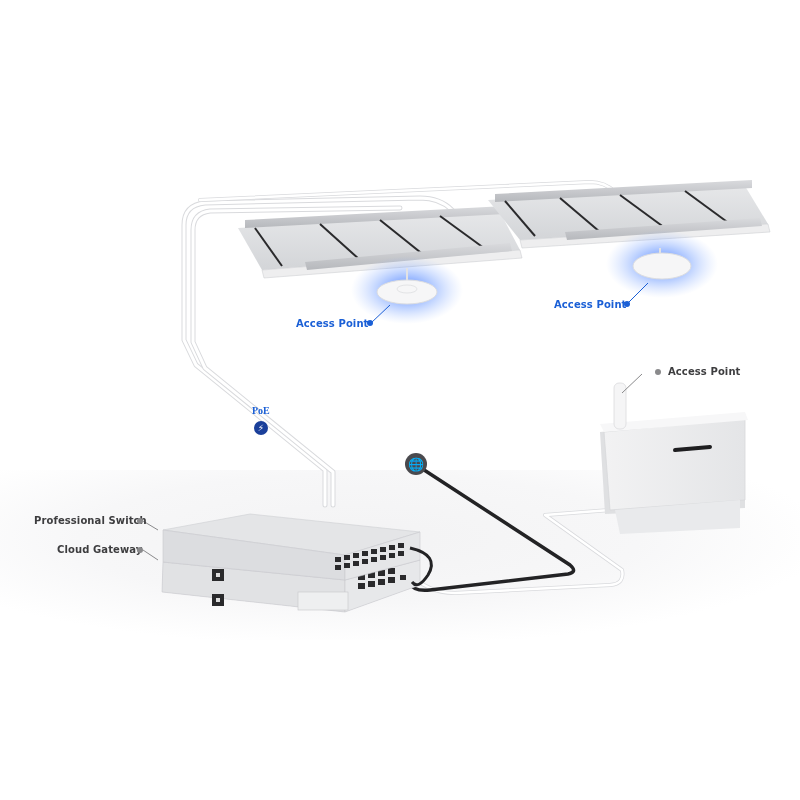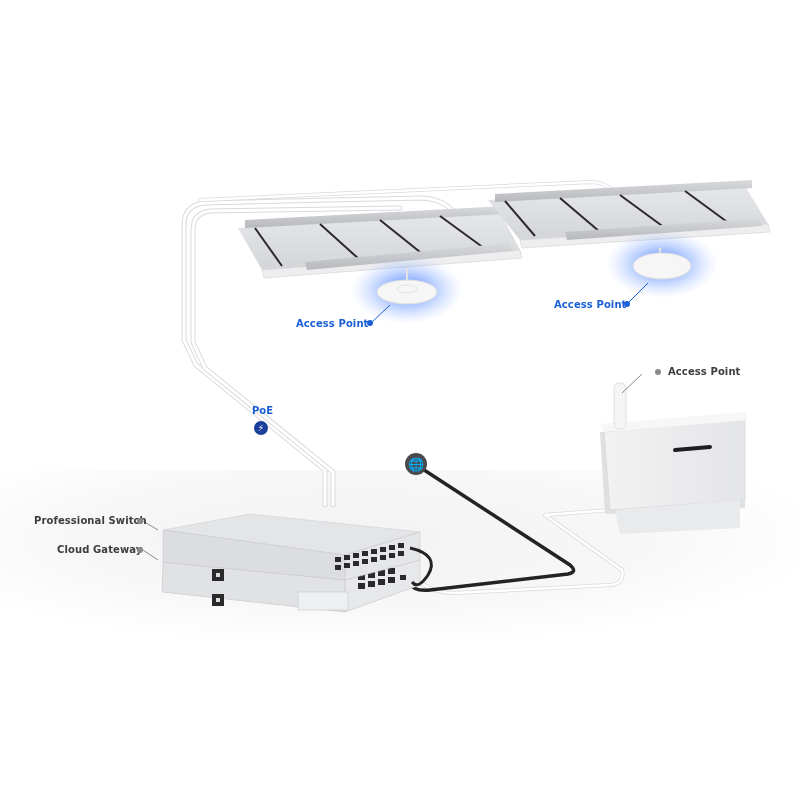--- a/index.html
+++ b/index.html
@@ -10,21 +10,21 @@
   svg.art{position:absolute;left:0;top:0;width:800px;height:800px;}
   .label{position:absolute;font-size:10px;font-weight:600;white-space:nowrap;letter-spacing:0.1px;}
   .label.blue{color:#1a5fd6;}
   .label.gray{color:#3d3d3f;}
   .dot{position:absolute;width:6px;height:6px;border-radius:50%;}
   .dot.blue{background:#1a5fd6;}
   .dot.gray{background:#8a8a8c;}
   .badge{position:absolute;border-radius:50%;display:flex;align-items:center;justify-content:center;}
   .badge.poe{width:14px;height:14px;background:#1a3f9a;color:#fff;font-size:9px;}
   .badge.net{width:22px;height:22px;background:#4a4a4e;color:#fff;font-size:13px;}
-  .poe-text{position:absolute;font-size:10px;font-weight:600;color:#1a5fd6;}
+  .poe-text{position:absolute;font-size:10px;font-weight:600;color:#1a5fd6;font-family:Liberation Serif, serif;}
 </style>
 </head>
 <body>
 
 <div class="stage">
   <div class="floor"></div>
 
   <svg class="art" viewBox="0 0 800 800">
     <defs>
       <radialGradient id="glow" cx="50%" cy="50%" r="50%">

